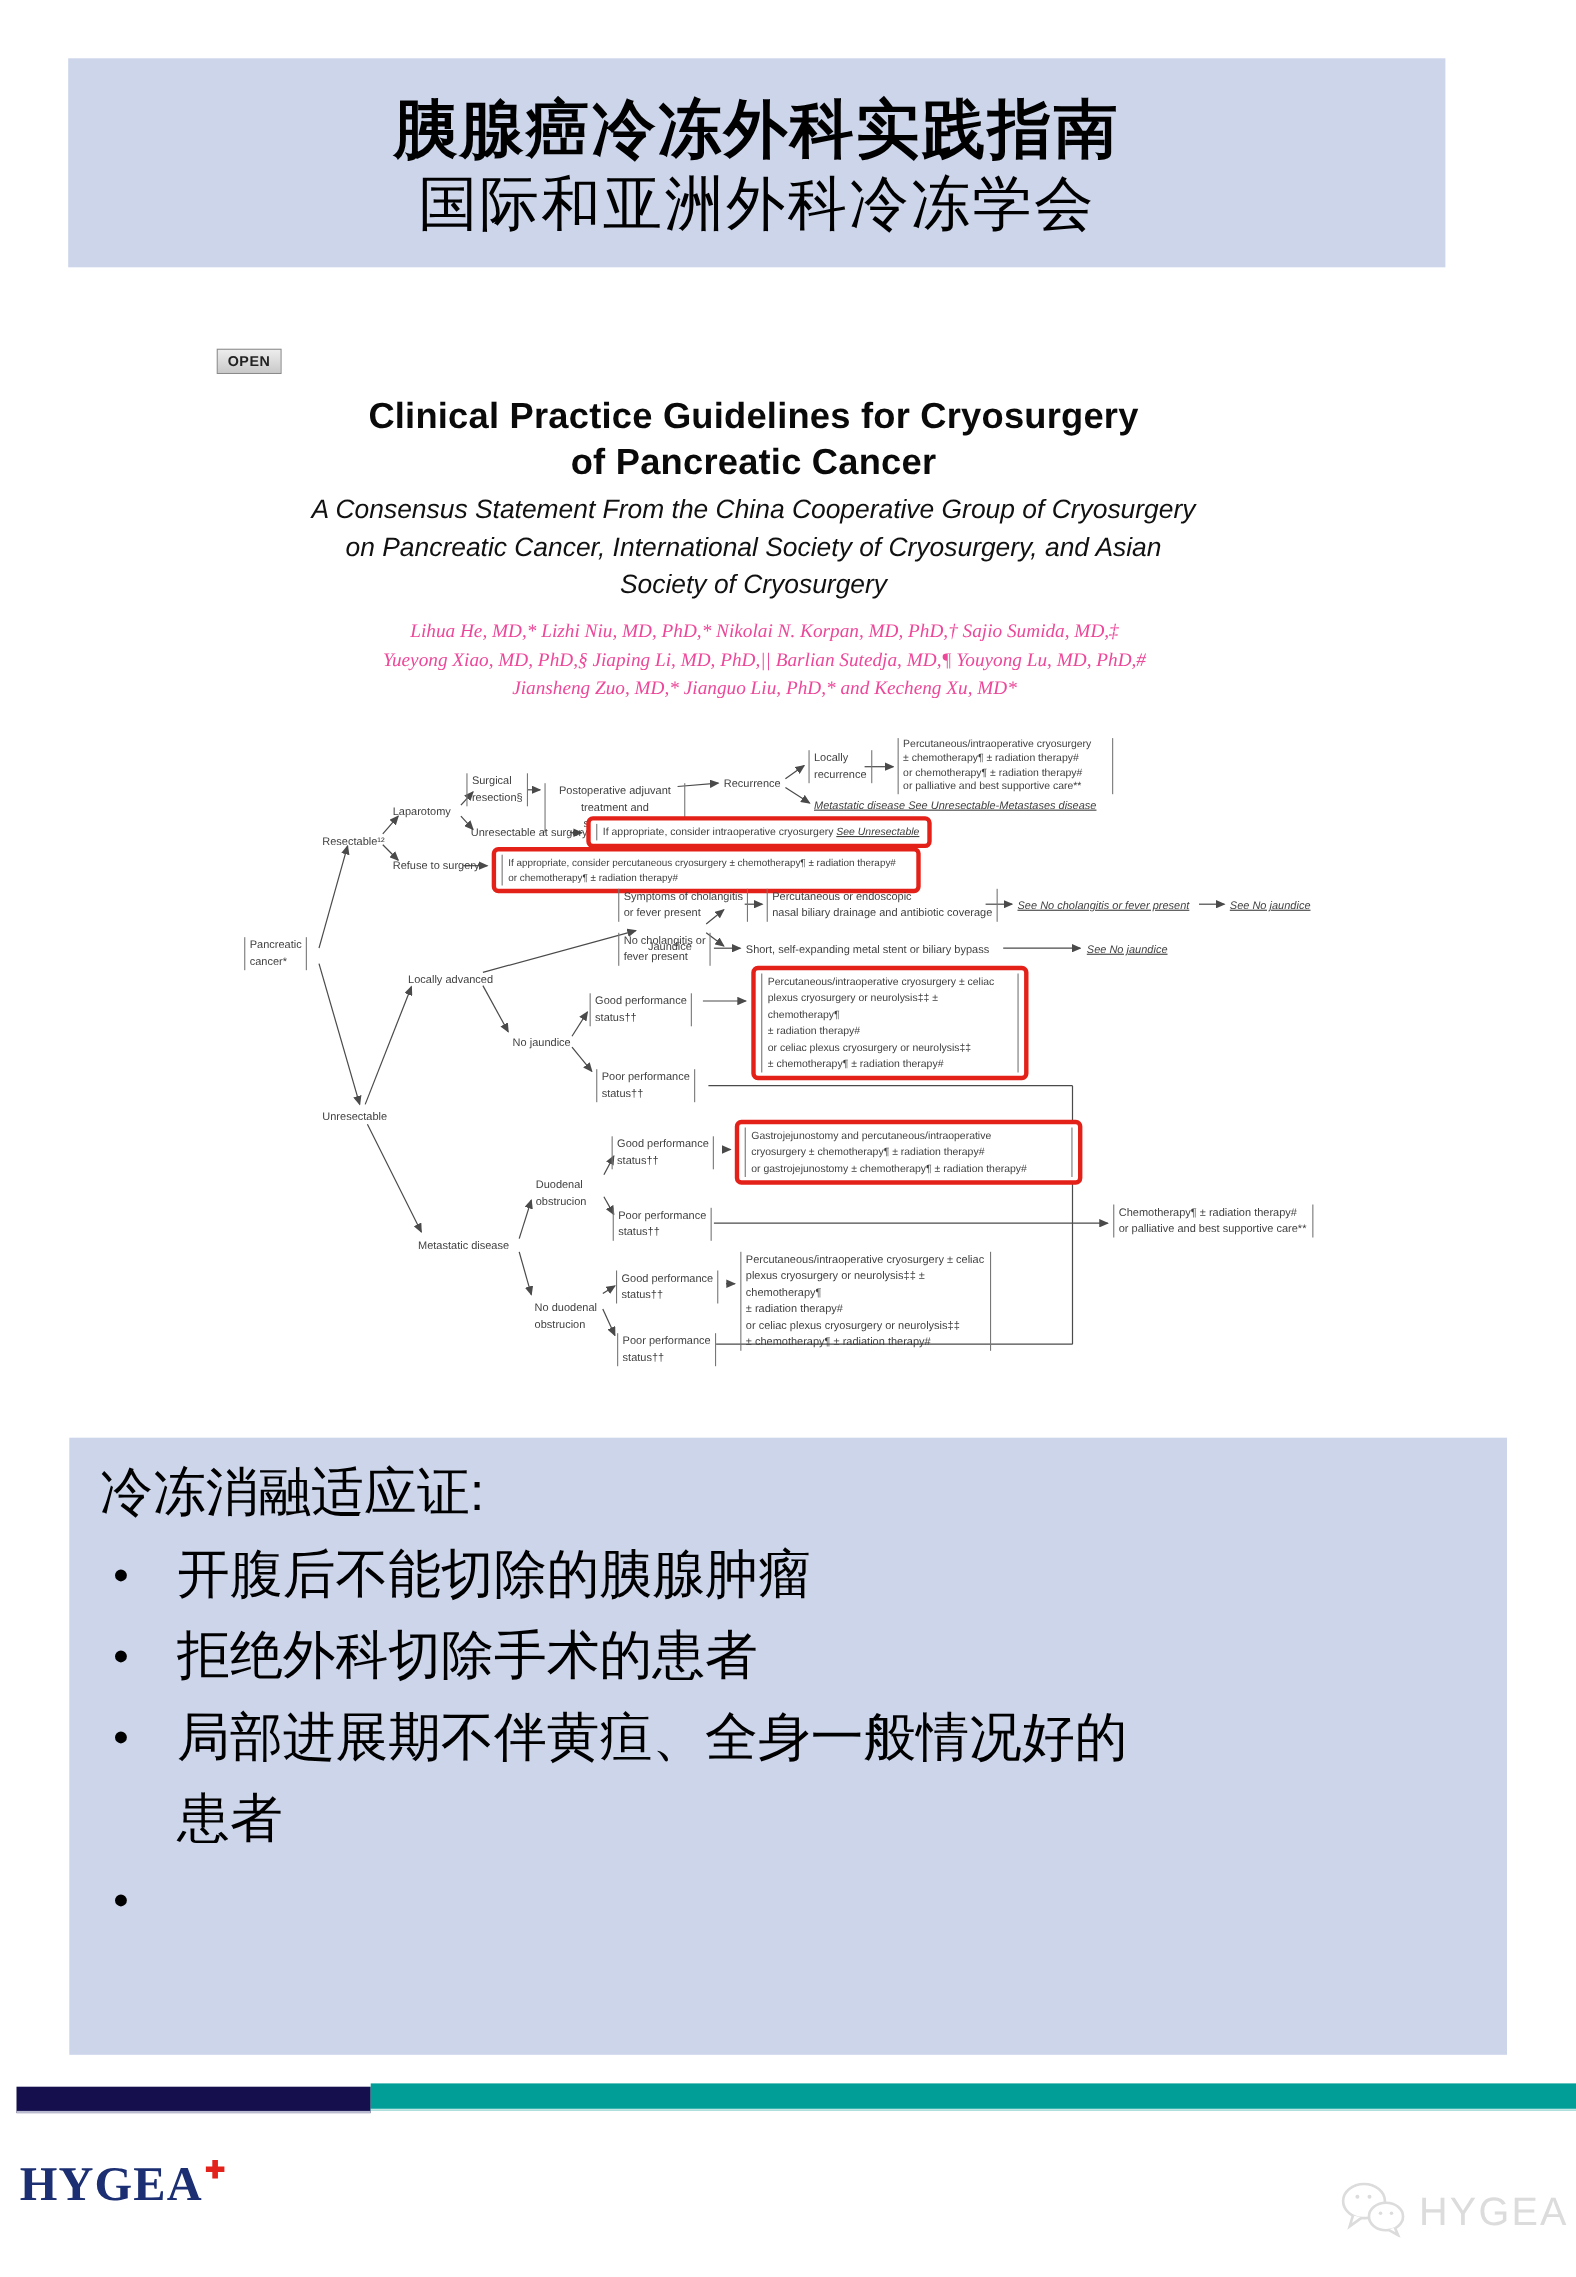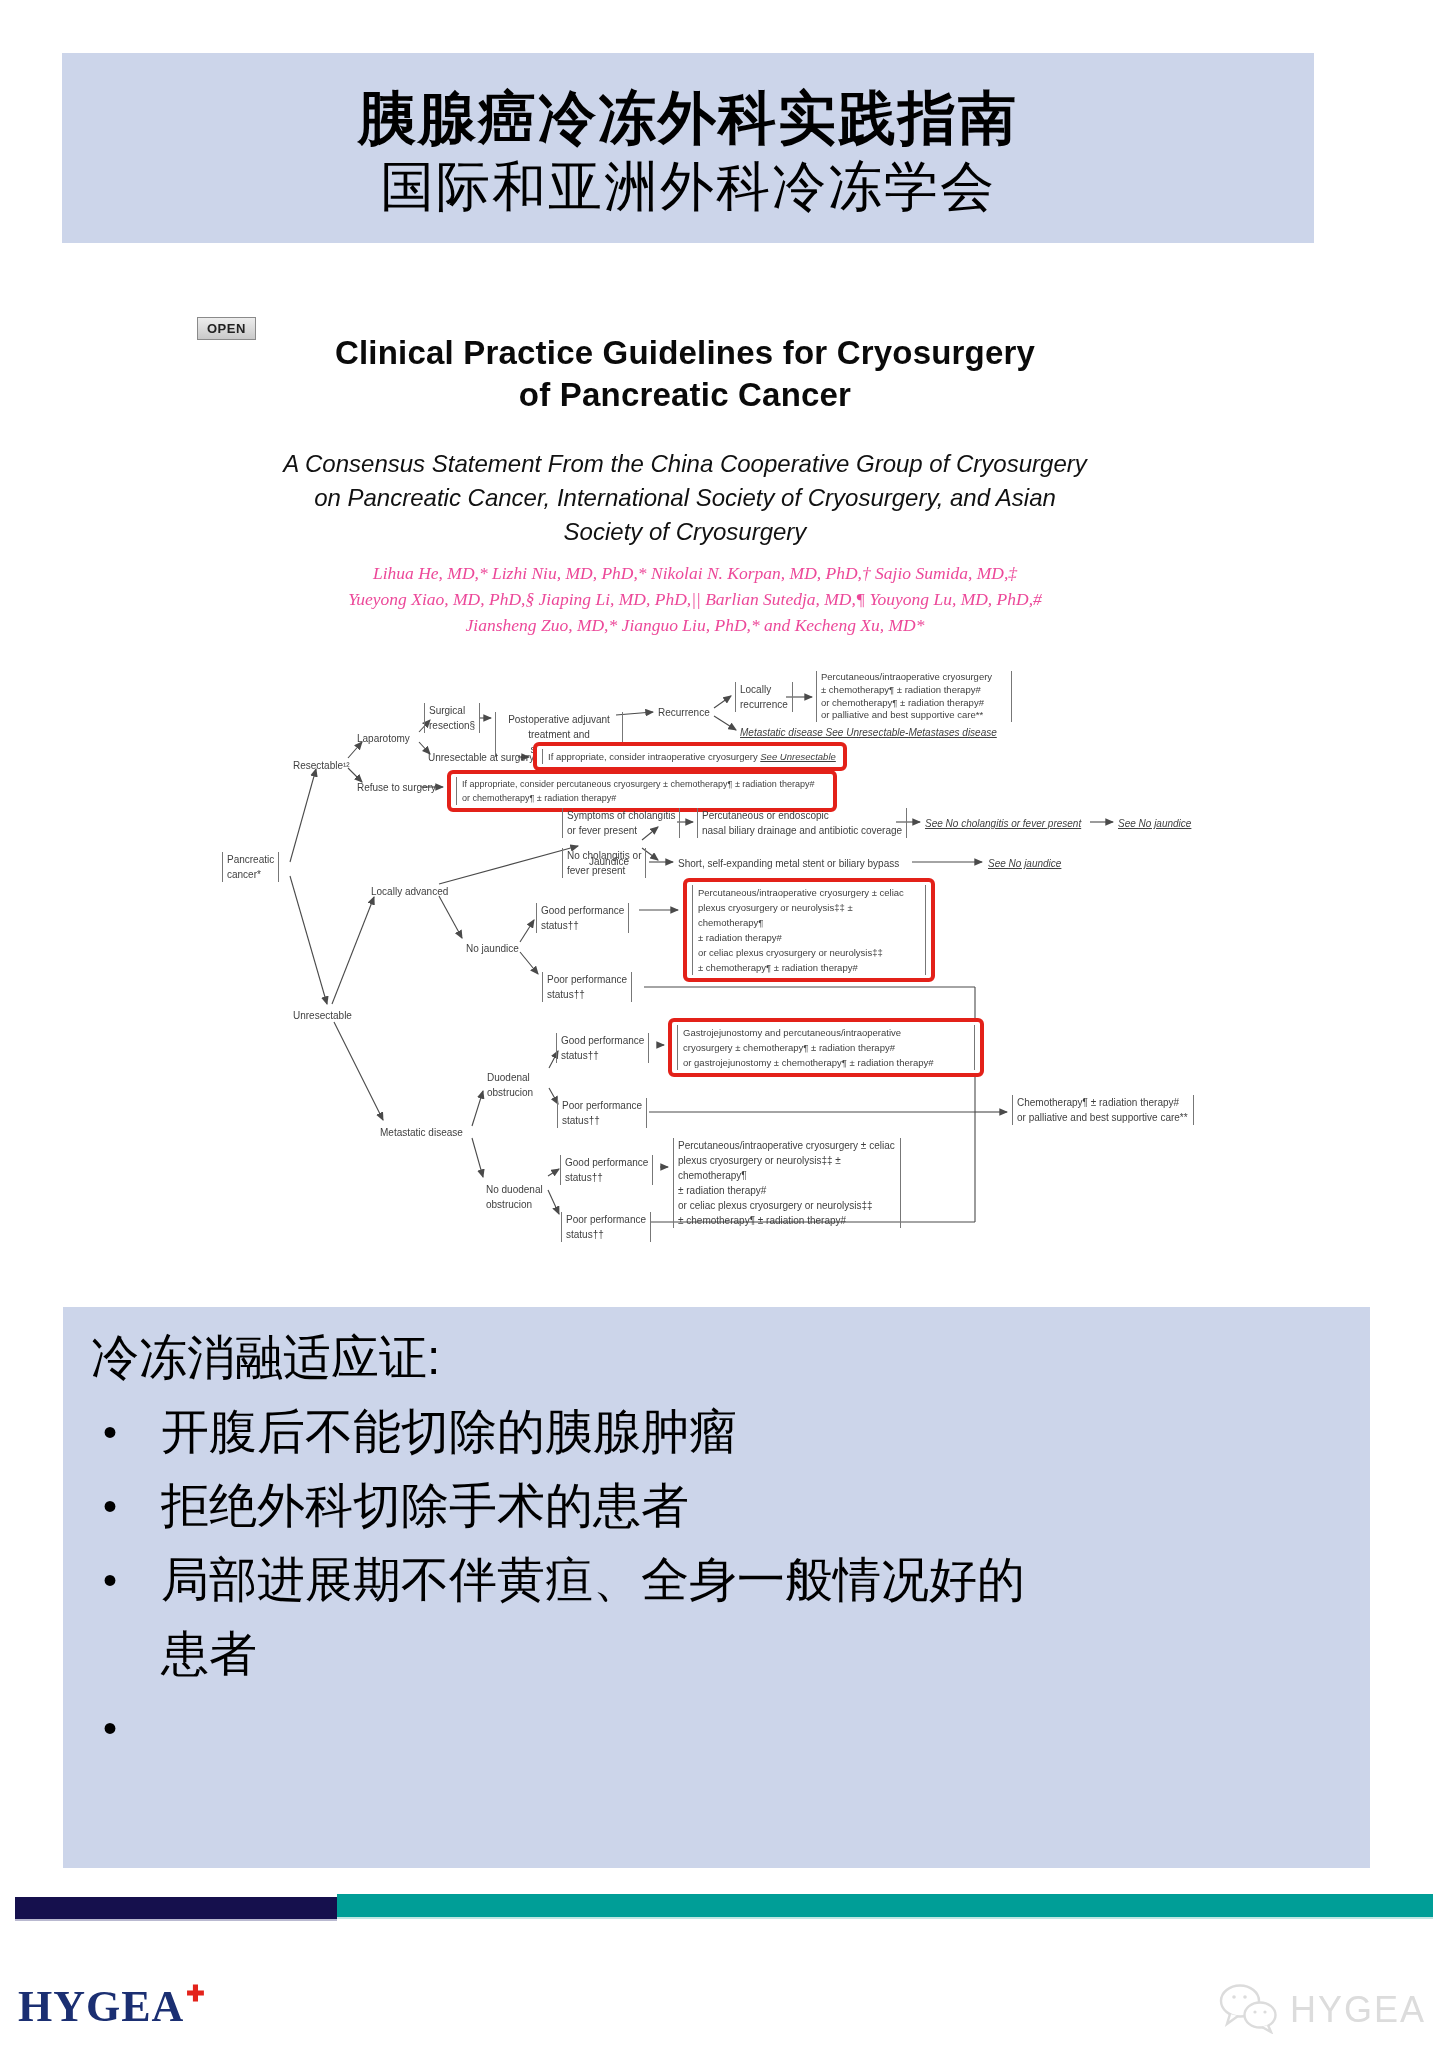--- a/index.html
+++ b/index.html
@@ -14,21 +14,21 @@
   }
   .slide-header .t1{font-size:58px;line-height:76px;color:#000;font-weight:600;letter-spacing:2px;}
   .slide-header .t2{font-size:54px;line-height:60px;color:#000;font-weight:500;letter-spacing:2px;}
   
   .open-badge{
     position:absolute;left:197px;top:317px;padding:3px 9px;
     background:linear-gradient(#ededed,#c9c9c9);border:1px solid #8a8a8a;
     font-size:13px;font-weight:bold;color:#222;letter-spacing:.5px;
   }
   .paper-title{
-    position:absolute;left:165px;top:332px;width:1040px;text-align:center;
+    position:absolute;left:165px;top:357px;width:1040px;text-align:center;
     font-size:33px;line-height:42px;font-weight:600;color:#0a0a0a;letter-spacing:.2px;
   }
   .paper-subtitle{
     position:absolute;left:165px;top:447px;width:1040px;text-align:center;
     font-size:24px;line-height:34px;font-style:italic;font-weight:500;color:#111;
   }
   .paper-authors{
     position:absolute;left:165px;top:560px;width:1060px;text-align:center;
     font-family:"Liberation Serif",serif;font-style:italic;
     font-size:17.5px;line-height:26px;color:#ec4899;
@@ -56,21 +56,21 @@
   }
   .indications .heading{font-size:48px;line-height:74px;color:#000;}
   .ind-row{display:flex;align-items:flex-start;}
   .ind-row .dot{width:58px;font-size:40px;line-height:74px;color:#000;text-align:left;padding-left:12px;flex:none;}
   .ind-row .txt{font-size:48px;line-height:74px;color:#000;white-space:pre-line;}
   
   .bar-navy{position:absolute;left:15px;top:1897px;width:322px;height:22px;background:#15104d;border-bottom:2px solid #b9b9d0;}
   .bar-teal{position:absolute;left:337px;top:1894px;width:1096px;height:23px;background:#009e97;border-bottom:2px solid #bfe6e3;}
   .hygea-logo{
     position:absolute;left:18px;top:1960px;
-    font-family:"Liberation Serif",serif;font-weight:bold;font-size:44px;color:#1b2f72;letter-spacing:1px;margin-top:21px;
+    font-family:"Liberation Serif",serif;font-weight:bold;font-size:44px;color:#1b2f72;letter-spacing:1px;
   }
   .hygea-logo .cross{color:#e3231b;font-size:22px;vertical-align:20px;margin-left:2px;font-family:"Liberation Sans",sans-serif;}
   .watermark{
     position:absolute;left:1218px;top:1982px;display:flex;align-items:center;gap:10px;color:#dcdcdc;
   }
   .watermark .wm-text{font-size:36px;letter-spacing:2px;color:#dcdcdc;font-weight:500;}
 </style>
 </head>
 <body>
 

